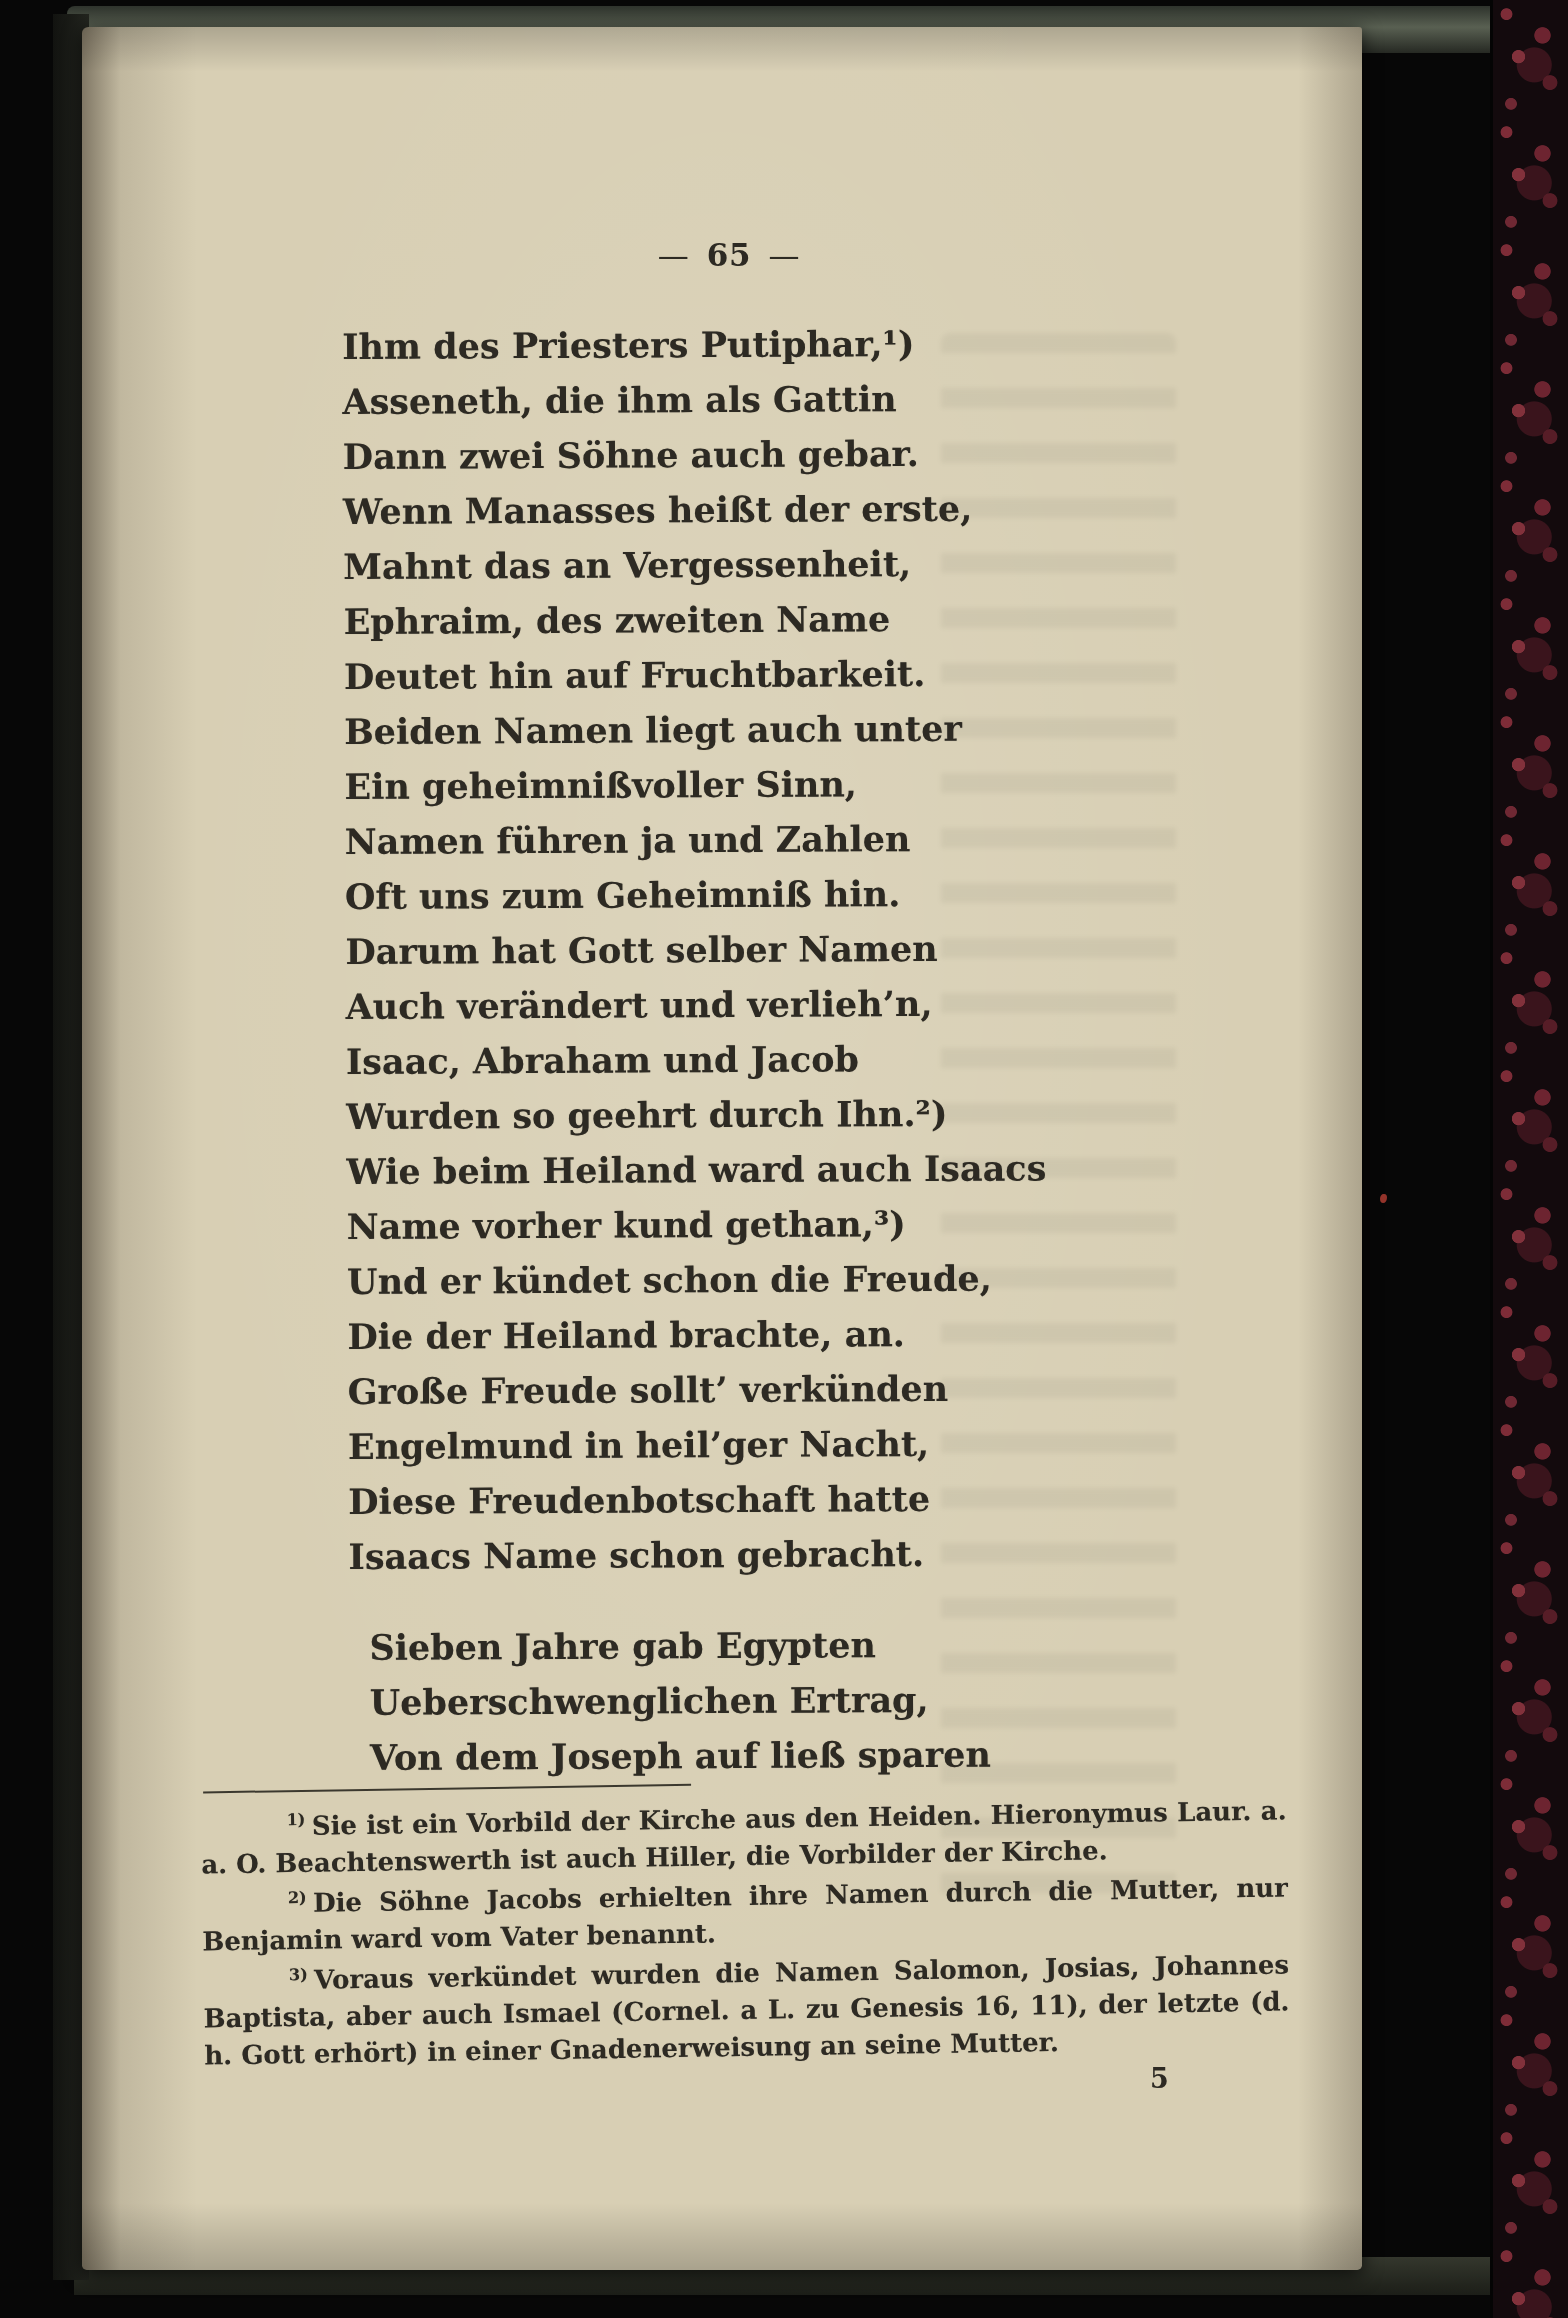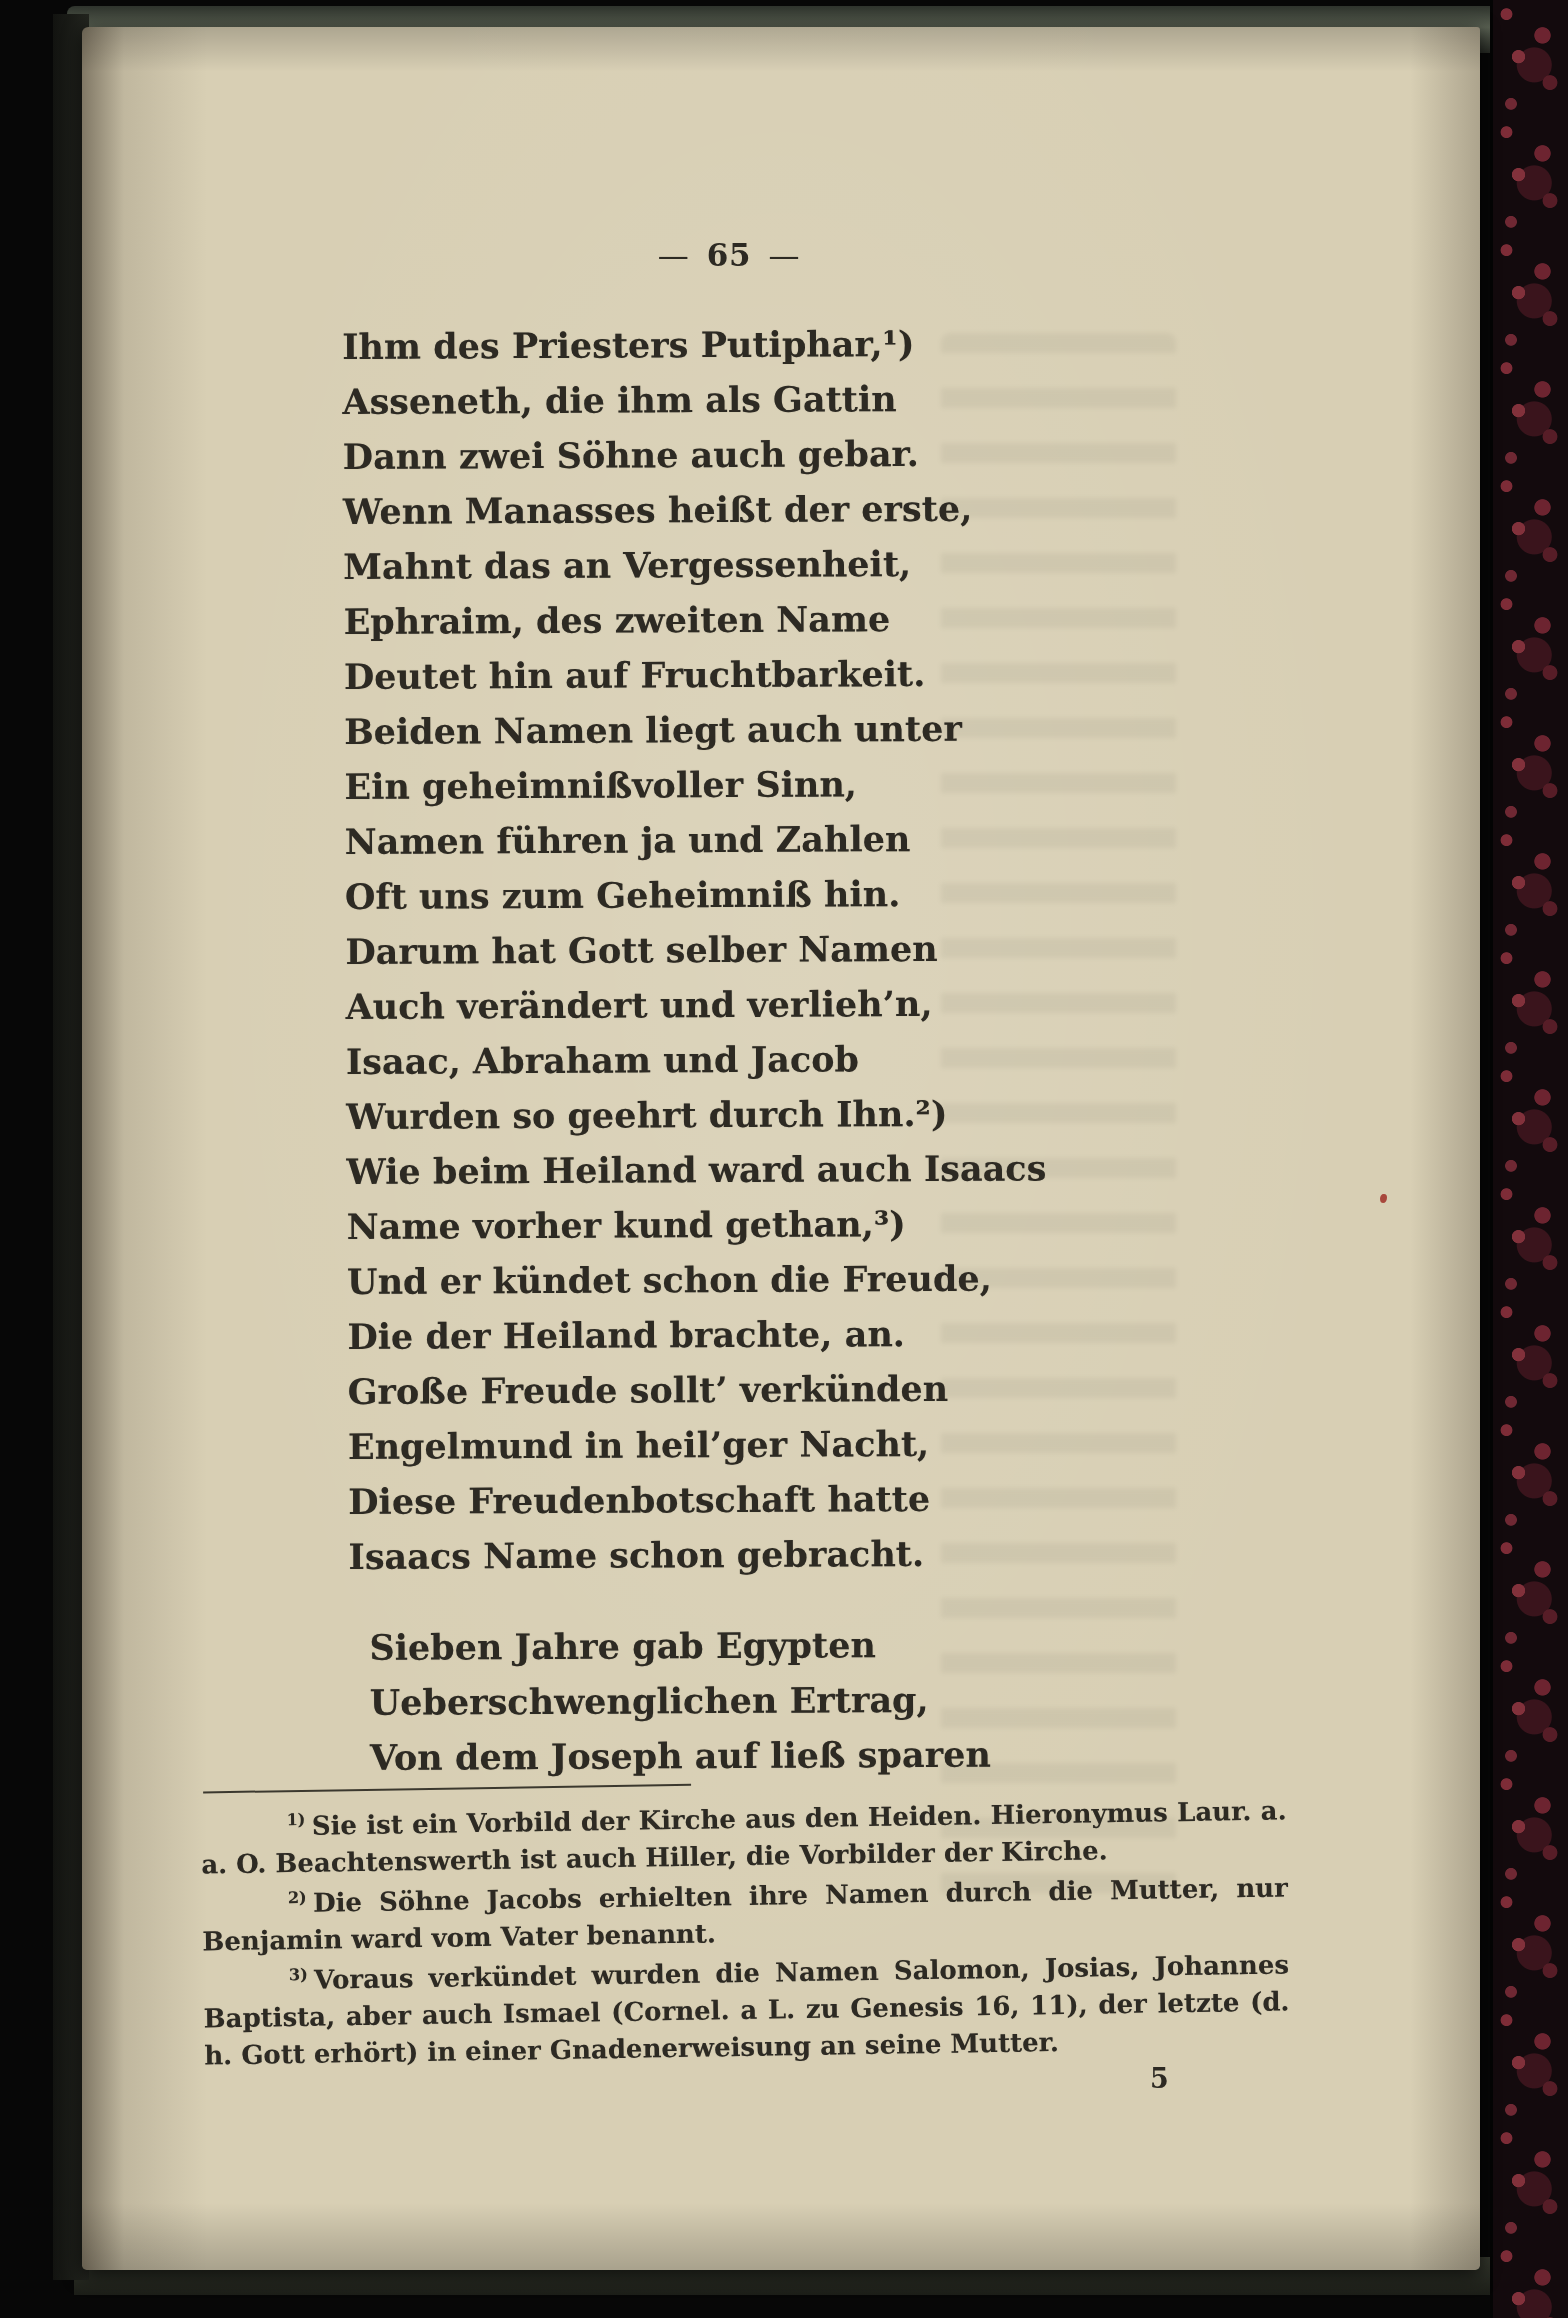--- a/index.html
+++ b/index.html
@@ -67,21 +67,21 @@
       radial-gradient(circle at 76% 70%, #571d27 0 7px, transparent 7.8px),
       radial-gradient(circle at 24% 88%, #6f2833 0 5.5px, transparent 6.3px),
       radial-gradient(circle at 55% 55%, #3a141c 0 17px, transparent 18px);
     background-size: 75px 118px;
   }
 
   
   .page {
     position: absolute;
     left: 82px; top: 27px;
-    width: 1398px; height: 2243px;
+    width: 1280px; height: 2243px;
     border-radius: 6.3px 3.1px 4.7px 4.7px;
     background:
       radial-gradient(ellipse at 50% 40%, rgba(255,255,255,0.10) 0%, rgba(0,0,0,0) 60%),
       linear-gradient(90deg, rgba(20,12,4,0.45) 0%, rgba(20,12,4,0.12) 3%, rgba(0,0,0,0) 9%),
       linear-gradient(270deg, rgba(20,12,4,0.22) 0%, rgba(0,0,0,0) 5%),
       linear-gradient(180deg, rgba(0,0,0,0.20) 0%, rgba(0,0,0,0) 2%, rgba(0,0,0,0) 97%, rgba(0,0,0,0.22) 100%),
       var(--color-paper, #d8cfb4);
     box-shadow: 0 4.7px 19px rgba(0,0,0,0.7);
     color: var(--color-ink, #2d2a23);
   }

